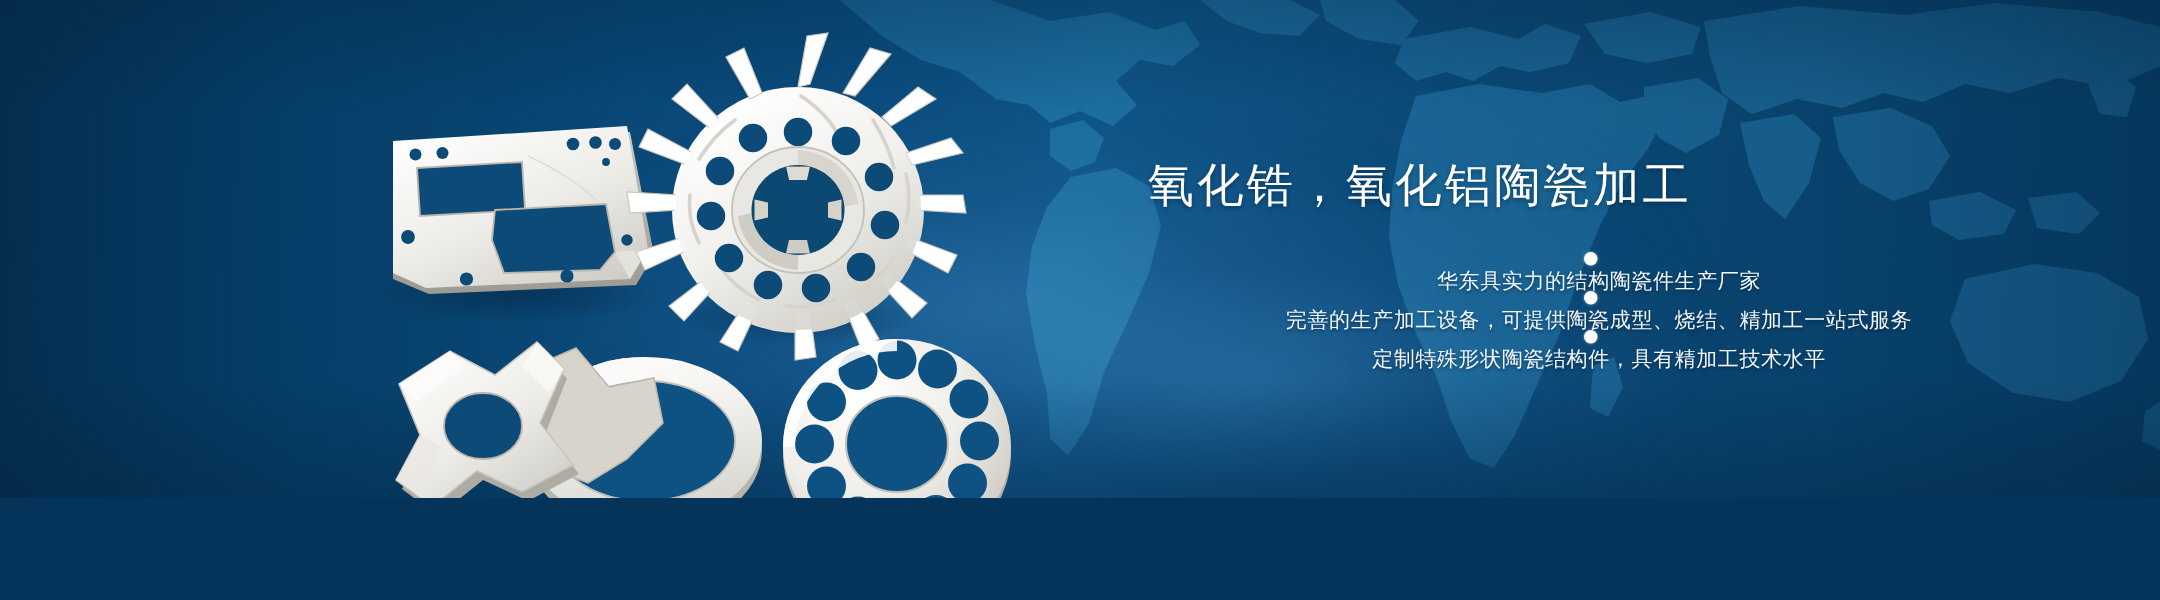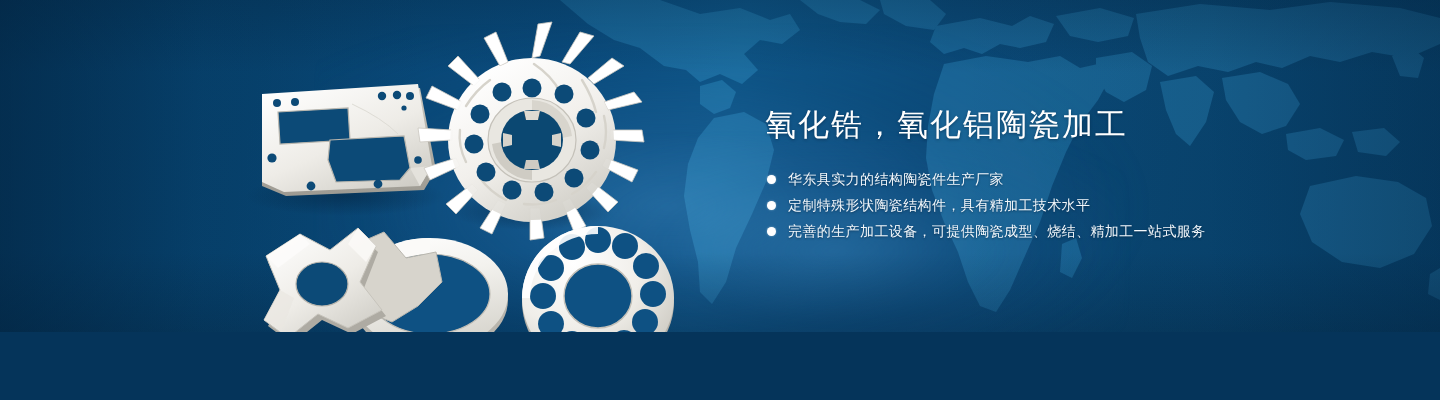--- a/index.html
+++ b/index.html
@@ -91,20 +91,21 @@
   .bullet-list {
     margin: 24px 0 0 2px;
     padding: 0;
     list-style: none;
   }
   .bullet-item {
     display: flex;
     align-items: center;
     height: 23px;
     margin-bottom: 3px;
+    flex-direction: column;
   }
   .bullet-dot {
     flex: 0 0 auto;
     width: 9px;
     height: 9px;
     border-radius: 50%;
     background: #ffffff;
     margin-right: 12px;
     box-shadow: 0 0 2px rgba(255,255,255,0.5);
   }
@@ -356,22 +357,22 @@
 
   <div class="text-block">
     <div class="headline">氧化锆，氧化铝陶瓷加工</div>
     <ul class="bullet-list">
       <li class="bullet-item">
         <span class="bullet-dot"></span>
         <span class="bullet-text">华东具实力的结构陶瓷件生产厂家</span>
       </li>
       <li class="bullet-item">
         <span class="bullet-dot"></span>
-        <span class="bullet-text">定制特殊形状陶瓷结构件，具有精加工技术水平</span>
+        <span class="bullet-text">完善的生产加工设备，可提供陶瓷成型、烧结、精加工一站式服务</span>
       </li>
       <li class="bullet-item">
         <span class="bullet-dot"></span>
-        <span class="bullet-text">完善的生产加工设备，可提供陶瓷成型、烧结、精加工一站式服务</span>
+        <span class="bullet-text">定制特殊形状陶瓷结构件，具有精加工技术水平</span>
       </li>
     </ul>
   </div>
 
 </div>
 
 </body></html>

